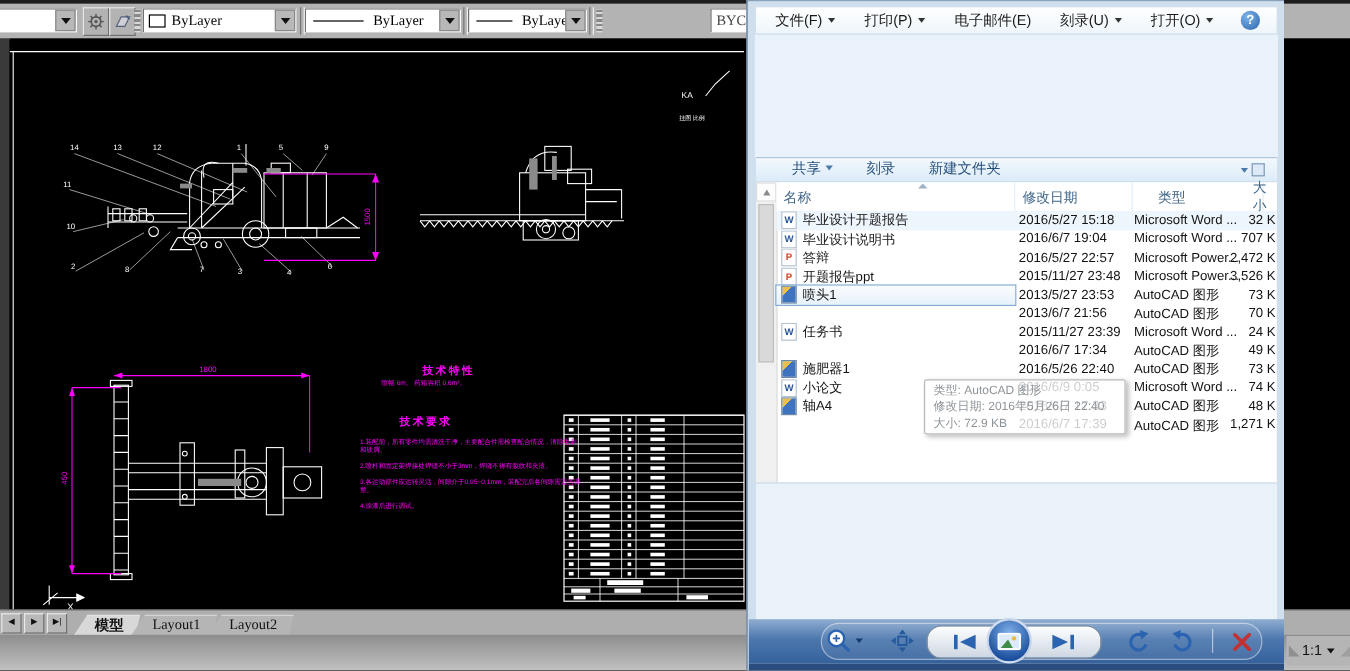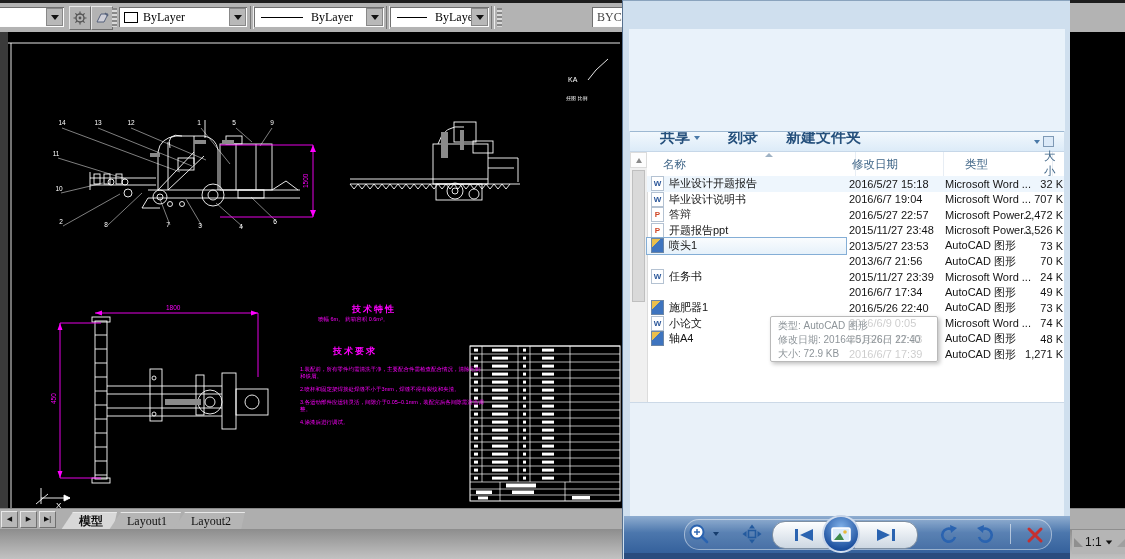--- a/index.html
+++ b/index.html
@@ -38,21 +38,21 @@
   #tech-req-title{left:325px;top:313px;font-size:9px;font-weight:bold;letter-spacing:2px;}
   #tech-req-items{left:292px;top:334px;width:185px;font-size:5.5px;line-height:7px;color:#ff00ff;position:absolute;}
   #tech-req-items p{margin:0 0 6px 0;}
 
   
   #acad-tabbar{left:0;top:508px;width:1125px;height:21px;background:#aeaeae;
                border-top:1px solid #888;display:flex;align-items:flex-end;}
   .tabnav{width:15px;height:15px;margin:0 1px 2px 1px;background:#b8b8b8;border:1px solid;
           border-color:#e8e8e8 #707070 #707070 #e8e8e8;font-size:7px;line-height:13px;
           text-align:center;color:#111;}
-  .mtab{height:17px;padding:0 14px 0 18px;margin-left:-8px;display:flex;align-items:center;
+  .mtab{height:17px;padding:0 14px 0 18px;margin-left:-8px;display:flex;align-items:flex-start;
         font-family:"Liberation Serif",serif;font-size:12px;color:#111;background:#b5b5b5;
         clip-path:polygon(12px 0,100% 0,calc(100% - 4px) 100%,0 100%);
         border-top:1px solid #e8e8e8;}
   .mtab.active{background:#d8d8d8;font-weight:bold;}
   #acad-cmdarea{left:0;top:529px;width:1125px;height:30px;
                 background:linear-gradient(#8d8d8d,#c2c2c2);}
   #scale-ctrl{left:1072px;top:530px;width:53px;height:24px;background:#b5b5b5;
               display:flex;align-items:center;font-size:12px;color:#111;z-index:60;}
   #scale-ctrl .pg{width:0;height:0;border-bottom:9px solid #8f8f8f;border-right:9px solid transparent;margin:0 2px;}
   #scale-ctrl .pg2{width:0;height:0;border-bottom:9px solid #9f9f9f;border-left:9px solid transparent;margin-left:4px;}
@@ -67,22 +67,22 @@
   .mcaret{width:0;height:0;border-left:3.5px solid transparent;border-right:3.5px solid transparent;border-top:4px solid #333;}
   #help-btn{position:absolute;right:14px;width:16px;height:16px;border-radius:50%;
             background:radial-gradient(circle at 35% 30%,#7db4e8,#2c64ad);color:#fff;
             font-weight:bold;font-size:11px;text-align:center;line-height:16px;}
   #pv-body{left:6px;top:28px;width:436px;height:102px;background:#e9f2fa;}
 
   
   #explorer{left:7px;top:130px;width:434px;height:385px;background:#fff;border-top:1px solid #9db8d2;}
   #ex-cmdbar{position:absolute;left:0;top:0;width:434px;height:19px;overflow:hidden;
              background:linear-gradient(#f2f8fd,#dcebf8);border-bottom:1px solid #c6d7e8;}
-  #ex-cmdbar .inner{position:relative;top:-4px;display:flex;align-items:flex-start;height:24px;
-                    font-size:15px;color:#25507c;font-weight:bold;}
+  #ex-cmdbar .inner{position:relative;top:-4px;display:flex;align-items:center;height:24px;
+                    font-size:12px;color:#25507c;}
   #ex-cmdbar .ci{margin-left:28px;display:flex;gap:4px;align-items:center;}
   #ex-cmdbar .ci:first-child{margin-left:30px;}
   .ccaret{width:0;height:0;border-left:3px solid transparent;border-right:3px solid transparent;border-top:4px solid #4a79a8;}
   #ex-views{position:absolute;right:10px;top:4px;display:flex;gap:3px;align-items:center;}
   #ex-views .vbox{width:9px;height:9px;border:1px solid #7e99b5;background:#dceaf8;}
 
   #ex-scrollbar{position:absolute;left:0;top:20px;width:17px;height:250px;background:#f0f0f0;border-right:1px solid #dcdcdc;}
   #ex-scrollbar .sb-up{height:16px;background:#fdfdfd;border:1px solid #dcdcdc;box-sizing:border-box;
                        display:flex;align-items:center;justify-content:center;}
   .tri-up-sm{width:0;height:0;border-left:3.5px solid transparent;border-right:3.5px solid transparent;border-bottom:5px solid #8a8a8a;}
@@ -442,20 +442,42 @@
 
   <div class="abs" id="scale-ctrl">
     <span class="pg"></span>
     <span>1:1</span>
     <span class="tri-down" style="transform:scale(.8);margin-left:3px;"></span>
     <span class="pg2"></span>
   </div>
 
   <div class="abs" id="viewer">
 
+    <div class="abs" id="pv-menubar">
+      <div class="menu-item">
+        <span>文件(F)</span>
+        <span class="mcaret"></span>
+      </div>
+      <div class="menu-item">
+        <span>打印(P)</span>
+        <span class="mcaret"></span>
+      </div>
+      <div class="menu-item">
+        <span>电子邮件(E)</span>
+      </div>
+      <div class="menu-item">
+        <span>刻录(U)</span>
+        <span class="mcaret"></span>
+      </div>
+      <div class="menu-item">
+        <span>打开(O)</span>
+        <span class="mcaret"></span>
+      </div>
+      <div id="help-btn">?</div>
+    </div>
 
     <div class="abs" id="pv-body"></div>
 
     <div class="abs" id="explorer">
       <div id="ex-cmdbar">
         <div class="inner">
           <div class="ci">
             <span>共享</span>
             <span class="ccaret"></span>
           </div>
@@ -474,21 +496,21 @@
 
       <div id="ex-scrollbar">
         <div class="sb-up">
             <span class="tri-up-sm"></span>
           </div>
         <div class="sb-thumb"></div>
       </div>
 
       <div id="ex-header">
         <div id="sort-caret"></div>
-        <div class="hcell" style="left:10px;width:199px;">
+        <div class="hcell" style="left:0;width:199px;">
           <span>名称</span>
         </div>
         <div class="hcell" style="left:199px;width:98px;">
           <span>修改日期</span>
         </div>
         <div class="hcell" style="left:312px;width:94px;text-align:right;">
           <span>类型</span>
         </div>
         <div class="hcell" style="left:391px;width:26px;border-right:none;">
           <span>大小</span>

